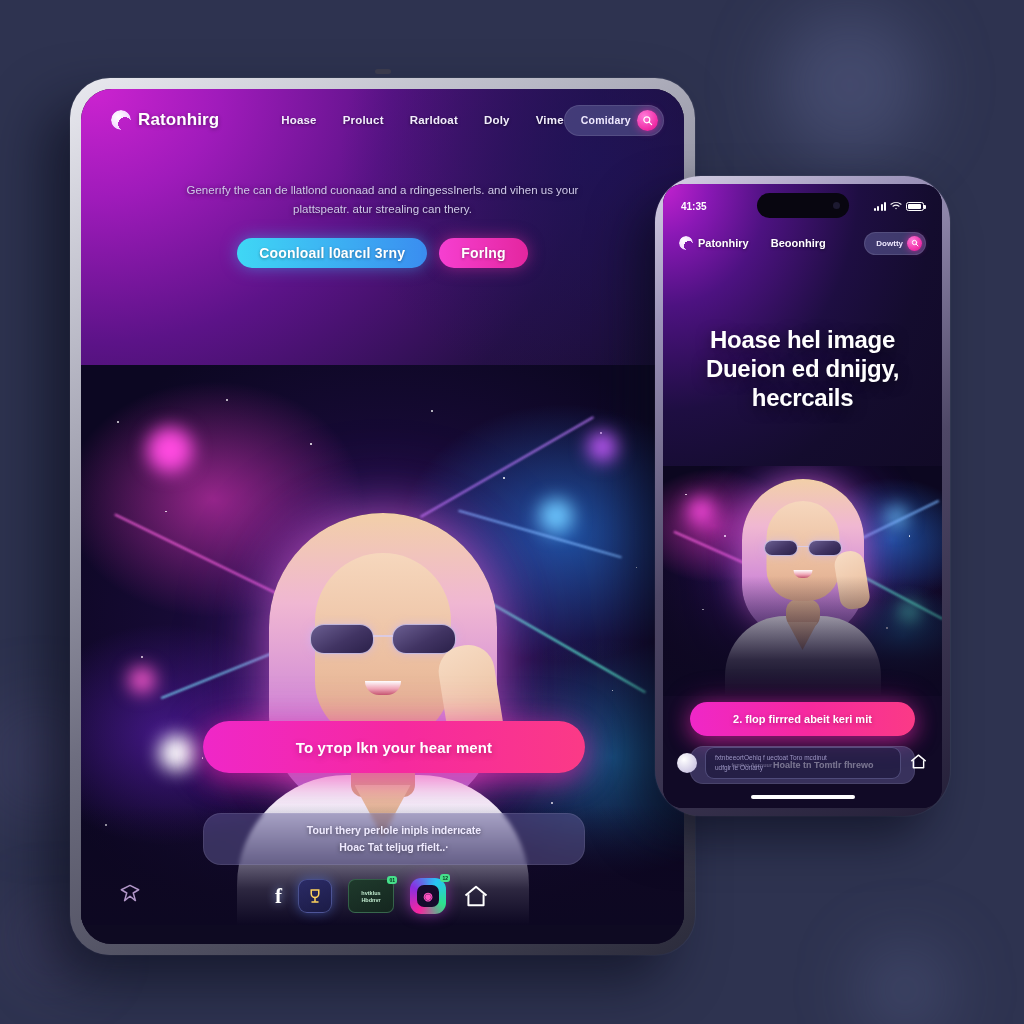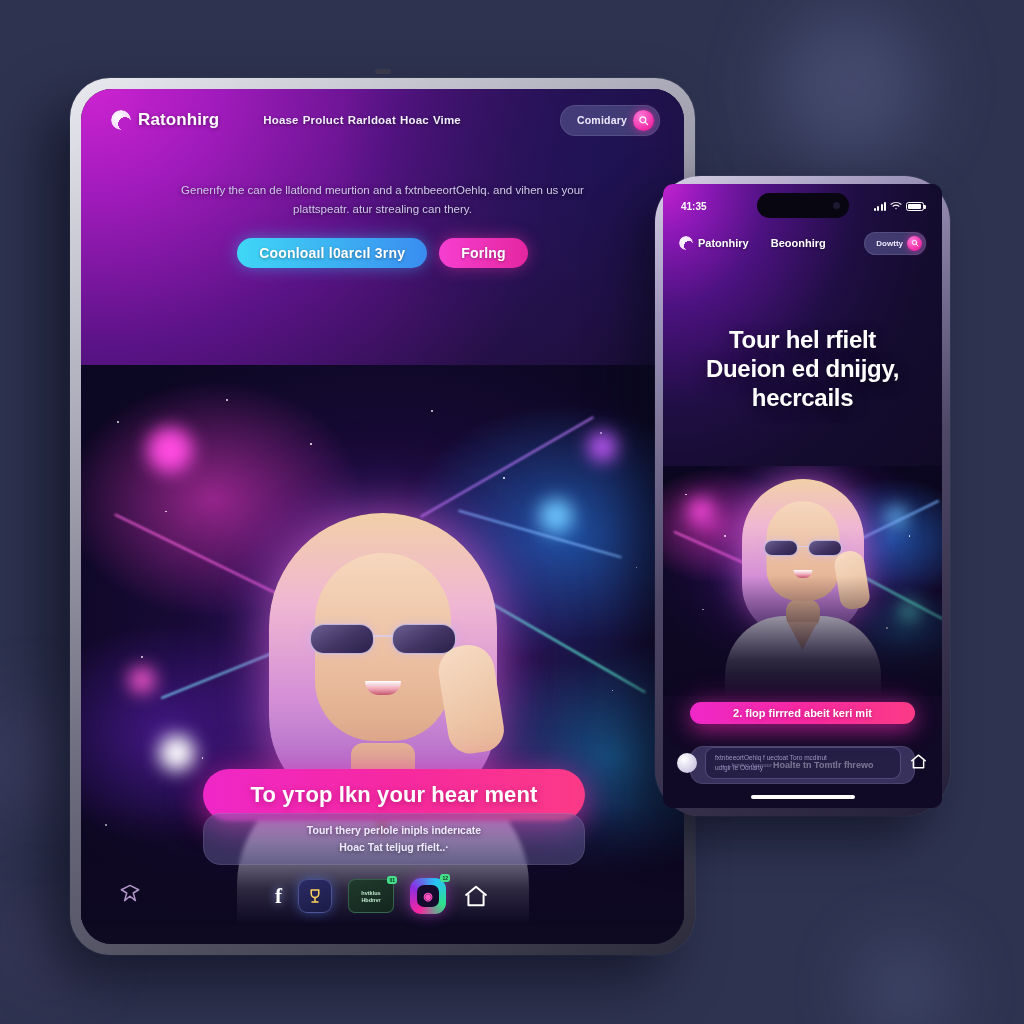--- a/index.html
+++ b/index.html
@@ -52,21 +52,21 @@
   }
   .brand{display:flex;align-items:center;gap:7px;}
   .brand-mark{
     width:20px;height:20px;border-radius:50%;
     background:radial-gradient(circle at 35% 35%,#ffffff,#f3d9ff 60%,#e7b9ff 100%);
     position:relative;flex:0 0 auto;
     -webkit-mask:radial-gradient(circle at 70% 70%, transparent 34%, #000 35%);
             mask:radial-gradient(circle at 70% 70%, transparent 34%, #000 35%);
   }
   .brand-name{color:#fff;font-size:17px;font-weight:700;letter-spacing:.1px;text-shadow:0 1px 4px rgba(0,0,0,.4);}
-  .nav-links{display:flex;gap:4px;margin-left:44px;}
+  .nav-links{display:flex;gap:26px;margin-left:62px;}
   .nav-links a{
     color:#f2eefc;font-size:11.5px;font-weight:700;text-decoration:none;letter-spacing:.2px;
     text-shadow:0 1px 3px rgba(0,0,0,.5);
   }
   .nav-cta{
     margin-left:auto;display:flex;align-items:center;gap:6px;
     background:rgba(92,92,150,.55);border:1px solid rgba(255,255,255,.10);
     border-radius:40px;padding:4px 5px 4px 16px;
   }
   .nav-cta-label{color:#efe9ff;font-size:10.5px;font-weight:700;letter-spacing:.2px;}
@@ -163,24 +163,24 @@
   .art-fade{
     position:absolute;left:0;right:0;bottom:0;height:120px;
     background:linear-gradient(180deg,transparent,rgba(14,8,34,.85) 70%,#0d0822 100%);
   }
 
   
   .t-cta{
     position:absolute;left:122px;width:382px;z-index:25;
   }
   .cta-main{
-    top:680px;height:52px;border-radius:28px;display:flex;align-items:center;justify-content:center;
+    top:632px;height:52px;border-radius:28px;display:flex;align-items:center;justify-content:center;
     background:linear-gradient(90deg,#ef27c8 0%,#f6299f 52%,#fb3a86 100%);
     box-shadow:0 8px 26px rgba(238,35,170,.5), 0 0 40px rgba(240,40,190,.35);
-    color:#fff;font-size:22px;font-weight:700;letter-spacing:.1px;
+    color:#fff;font-size:15px;font-weight:700;letter-spacing:.1px;
     text-shadow:0 2px 6px rgba(120,0,70,.45);
   }
   .cta-sub{
     top:724px;min-height:52px;border-radius:18px;display:flex;flex-direction:column;
     align-items:center;justify-content:center;text-align:center;gap:2px;padding:9px 18px;
     background:rgba(104,98,160,.46);border:1px solid rgba(255,255,255,.09);
     color:#efeaff;font-size:10.5px;font-weight:700;line-height:1.45;
     backdrop-filter:blur(2px);
     text-shadow:0 1px 4px rgba(0,0,0,.5);
   }
@@ -230,21 +230,21 @@
 
   
   .phone{
     position:absolute;left:655px;top:176px;width:295px;height:640px;
     border-radius:46px;
     background:linear-gradient(150deg,#d8d2e6 0%,#9e95bb 18%,#4e4766 52%,#241f38 100%);
     padding:8px;
     box-shadow:-20px 22px 46px rgba(8,10,26,.6), 0 0 0 1px rgba(255,255,255,.05);
   }
   .phone-inner{
-    position:relative;width:100%;height:100%;border-radius:10px;overflow:hidden;background:#0f0a24;
+    position:relative;width:100%;height:100%;border-radius:20px;overflow:hidden;background:#0f0a24;
   }
   .p-screen-bg{
     position:absolute;inset:0;
     background:radial-gradient(135% 70% at 0% 0%, #c322cf 0%, #8a18b5 12%, #4d1281 28%, #1e0e42 52%, #140c2e 72%, #110a26 100%);
   }
   .notch{
     position:absolute;left:50%;transform:translateX(-50%);top:9px;width:92px;height:25px;
     border-radius:14px;background:#080610;z-index:30;
     display:flex;align-items:center;justify-content:flex-end;padding-right:9px;
   }
@@ -312,21 +312,21 @@
   .p-portrait .p-glasses{top:68px;width:78px;height:18px;}
   .p-portrait .p-lens{width:34px;height:16px;border-radius:8px;border-width:1px;}
   .p-portrait .p-bridge{top:7px;width:11px;height:1.4px;}
   .p-portrait .p-smile{top:99px;width:19px;height:8px;}
   .p-portrait .p-hand{right:16px;top:80px;width:30px;height:58px;border-radius:14px 14px 12px 12px;}
   .p-portrait .p-shirt{width:156px;height:80px;border-radius:60px 60px 0 0;}
   .p-portrait .p-neck{bottom:68px;width:34px;height:29px;}
   .p-portrait .p-vee{bottom:46px;width:30px;height:28px;}
 
   .p-cta-main{
-    position:absolute;left:27px;right:27px;top:518px;height:22px;border-radius:19px;z-index:24;
+    position:absolute;left:27px;right:27px;top:518px;height:34px;border-radius:19px;z-index:24;
     display:flex;align-items:center;justify-content:center;
     background:linear-gradient(90deg,#ef27c8 0%,#f6299f 52%,#fb3a86 100%);
     box-shadow:0 6px 20px rgba(238,35,170,.5), 0 0 30px rgba(240,40,190,.35);
     color:#fff;font-size:11px;font-weight:700;text-shadow:0 1px 4px rgba(120,0,70,.45);
   }
   .p-cta-sub{
     position:absolute;left:27px;right:27px;top:562px;min-height:38px;border-radius:13px;z-index:24;
     display:flex;align-items:center;justify-content:center;gap:1px;
     background:rgba(104,98,160,.45);border:1px solid rgba(255,255,255,.09);
     padding:6px 10px;text-align:center;
@@ -368,37 +368,37 @@
 
     <div class="nav">
       <div class="brand">
         <span class="brand-mark"></span>
         <span class="brand-name">Ratonhirg</span>
       </div>
       <nav class="nav-links">
         <a href="#">Hoase</a>
         <a href="#">Proluct</a>
         <a href="#">Rarldoat</a>
-        <a href="#">Hoac</a>
+        <a href="#">Doly</a>
         <a href="#">Vime</a>
       </nav>
       <div class="nav-cta">
         <span class="nav-cta-label">Comidary</span>
         <span class="nav-cta-dot">
           <svg viewBox="0 0 24 24" fill="none" stroke="#fff" stroke-width="2.6" stroke-linecap="round">
             <circle cx="10.5" cy="10.5" r="6.5"></circle>
               <line x1="15.5" y1="15.5" x2="21" y2="21"></line>
           </svg>
         </span>
       </div>
     </div>
 
     <div class="hero">
       <p>
-        <span>Generıfy the can de llatlond meurtion and a fxtnbeeortOehlq. and</span>
+        <span>Generıfy the can de llatlond cuonaad and a rdingessInerls. and</span>
         <span>vihen us your plattspeatr. atur strealing can thery.</span>
       </p>
       <div class="hero-btns">
         <button class="btn-pill btn-cyan">Coonloaıl l0arcıl 3rny</button>
         <button class="btn-pill btn-pink">Forlng</button>
       </div>
     </div>
 
     <div class="art">
       <div class="stars">
@@ -529,21 +529,21 @@
           <svg viewBox="0 0 24 24" fill="none" stroke="#fff" stroke-width="3" stroke-linecap="round">
             <circle cx="10.5" cy="10.5" r="6.5"></circle>
               <line x1="15.5" y1="15.5" x2="21" y2="21"></line>
           </svg>
         </span>
       </div>
     </div>
 
     <div class="p-hero">
       <h2>
-        <span>Tour hel rfielt</span><br>
+        <span>Hoase hel image</span><br>
         <span>Dueion ed dnijgy,</span><br>
         <span>hecrcails</span>
       </h2>
     </div>
 
     <div class="p-art">
       <div class="stars">
         <span class="star" style="left:8%;top:12%;width:1.5px;height:1.5px;"></span>
         <span class="star" style="left:22%;top:30%;width:1.5px;height:1.5px;"></span>
         <span class="star" style="left:44%;top:8%;width:1.5px;height:1.5px;"></span>

